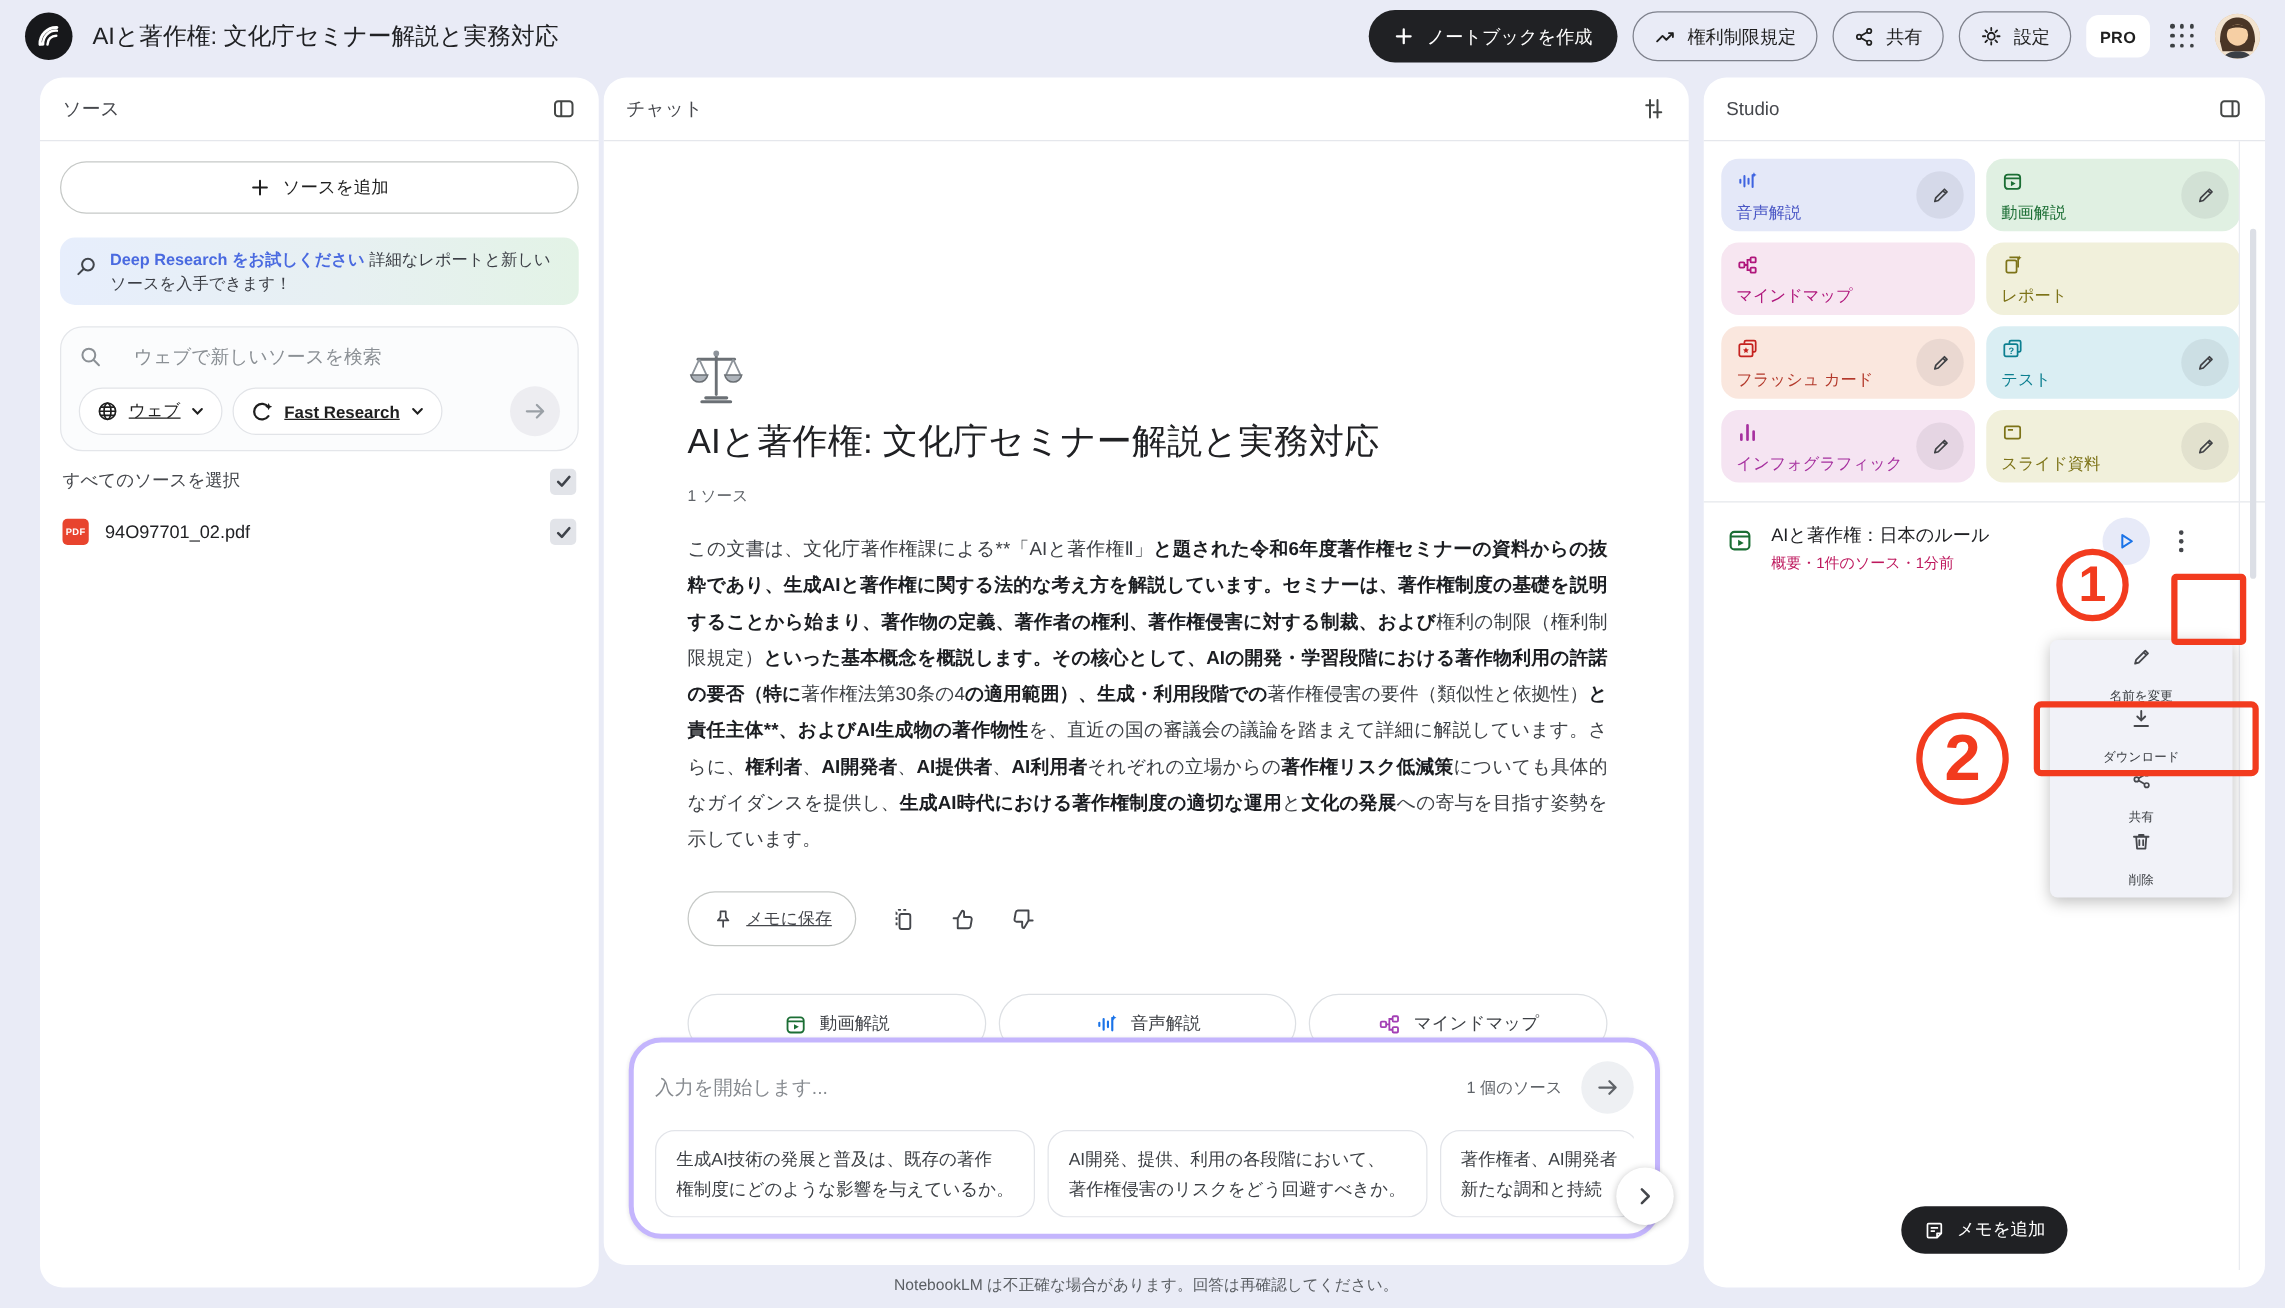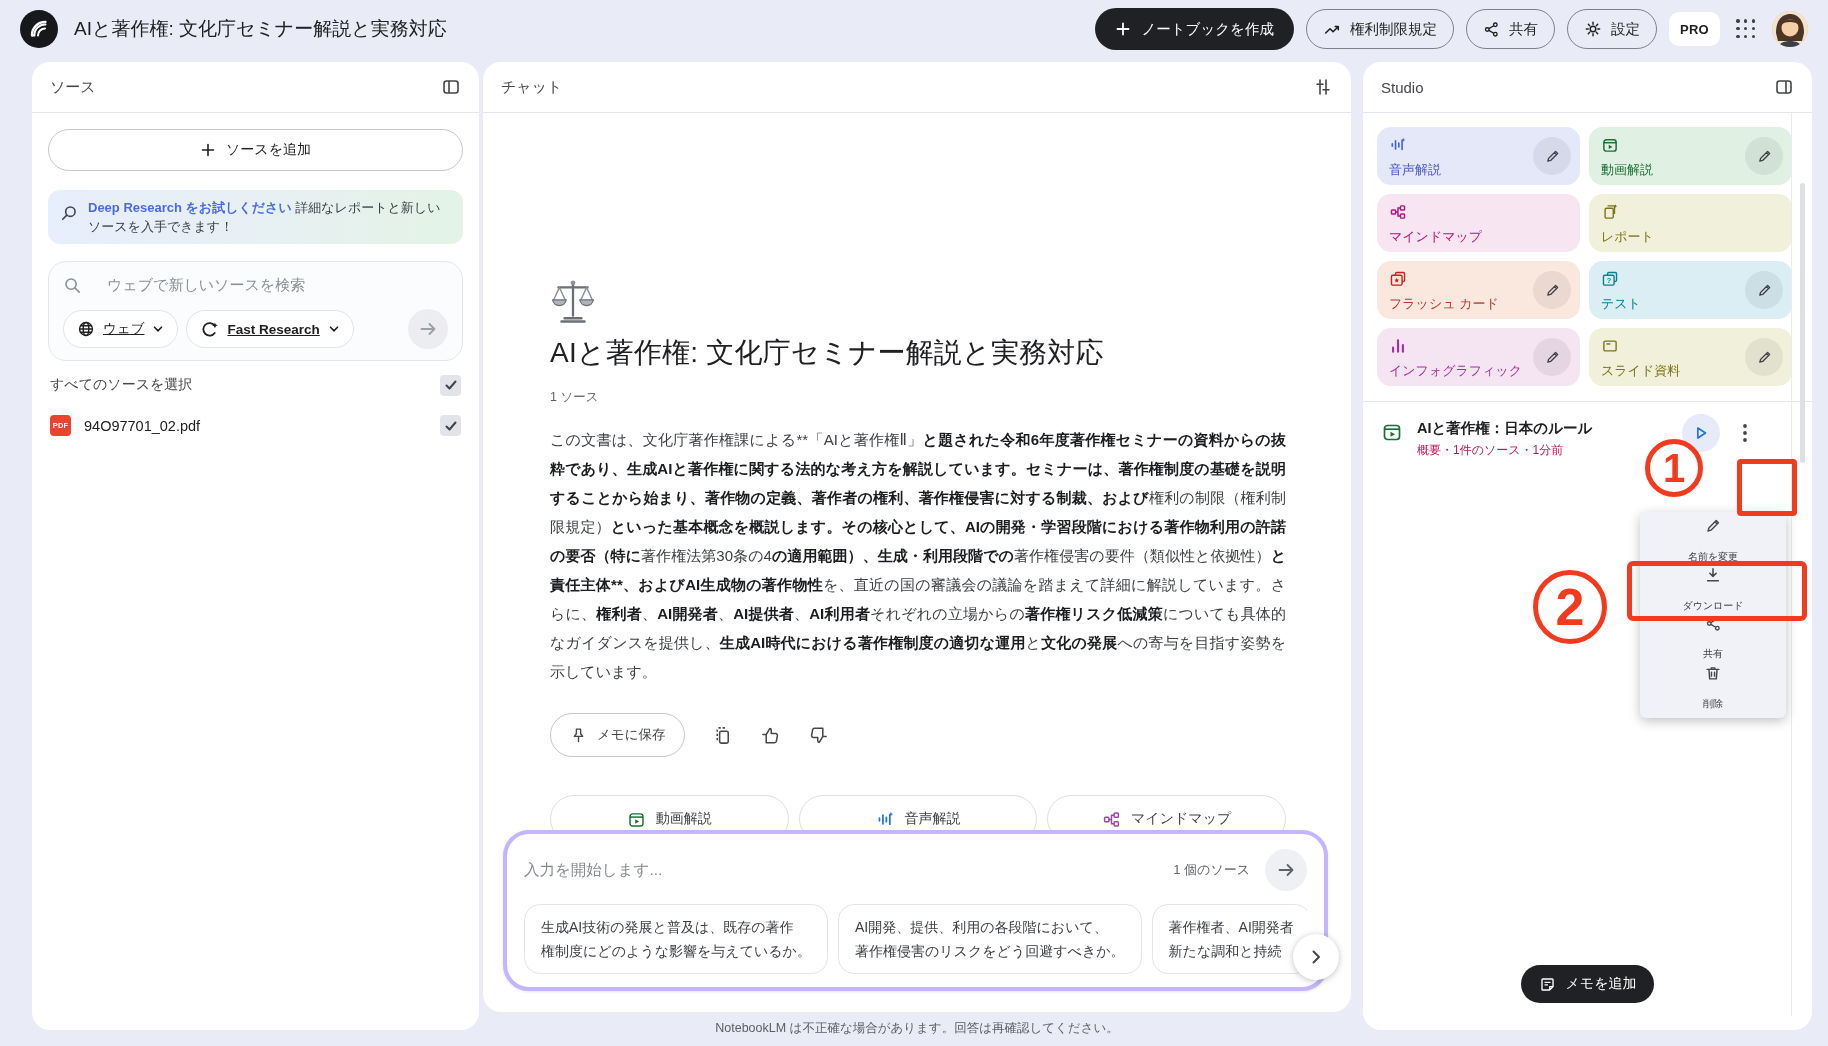--- a/index.html
+++ b/index.html
@@ -48,21 +48,21 @@
   .file-name{flex:1;}
 
   
   .chat-content{margin:165px 0 0 67px;width:736px;}
   .scales{width:46px;height:46px;}
   .doc-title{font-size:28px;font-weight:400;color:#202124;margin-top:10px;letter-spacing:.2px;}
   .source-count{margin-top:17px;font-size:12.5px;color:#5f6368;}
   .summary{margin-top:19px;font-size:15px;line-height:29px;color:#3d4045;text-align:justify;}
   .summary b{color:#1b1d21;}
   .action-row{margin-top:27px;display:flex;align-items:center;gap:27px;color:#45474c;}
-  .save-note{height:42px;border:1px solid #c6c9c7;border-radius:22px;padding:0 19px;display:flex;gap:10px;align-items:center;font-size:13.5px;color:#45474c;cursor:pointer;}
+  .save-note{height:42px;border:1px solid #c6c9c7;border-radius:22px;padding:0 19px;display:flex;gap:10px;align-items:center;font-size:13.5px;color:#45474c;cursor:pointer;text-decoration:underline;}
   .act-icon{cursor:pointer;color:#45474c;}
   .media-row{margin-top:38px;display:flex;gap:10px;width:736px;}
   .media-btn{flex:1;height:46px;border:1px solid #dde0e4;border-radius:24px;background:#fff;display:flex;align-items:center;justify-content:center;gap:10px;font-size:14px;color:#3d4045;cursor:pointer;}
   .input-card{position:absolute;left:20px;right:23px;bottom:21px;background:#fff;border:4px solid #c4b5fd;border-radius:26px;padding:15px 17px 13px;box-shadow:0 1px 3px rgba(32,33,36,.10);}
   .input-top{display:flex;align-items:center;height:42px;}
   .input-ph{font-size:15.5px;color:#878b90;}
   .src-chip{margin-left:auto;font-size:13px;color:#5f6368;margin-right:15px;}
   .send-btn{width:42px;height:42px;border-radius:50%;background:#eef0f3;color:#5f6368;display:flex;align-items:center;justify-content:center;cursor:pointer;flex:0 0 auto;}
   .chips-row{margin-top:13px;display:flex;gap:10px;overflow:hidden;}
   .chip{border:1px solid #e2e4e9;border-radius:16px;padding:10px 16px;font-size:14px;line-height:24px;color:#3d4045;white-space:nowrap;flex:0 0 auto;cursor:pointer;background:#fff;}
@@ -80,21 +80,21 @@
   .c1{background:#e0f0e2;color:#1b6e34;}
   .c2{background:#f7e6f1;color:#b0167c;}
   .c3{background:#f1f0db;color:#7d7318;}
   .c4{background:#fae7de;color:#b3392b;}
   .c5{background:#daeef3;color:#0c7f90;}
   .c6{background:#f5e4f2;color:#a6309f;}
   .c7{background:#f1f0db;color:#7d7318;}
   .studio-divider{height:1px;background:#e5e7ec;margin:15px -20px 0 -14px;}
   .artifact{position:relative;padding:17px 4px 0 4px;display:flex;gap:14px;align-items:flex-start;}
   .art-icon{color:#1b6e34;margin-top:2px;}
-  .art-title{font-size:14.5px;color:#202124;font-weight:700;}
+  .art-title{font-size:14.5px;color:#202124;font-weight:400;}
   .art-meta{font-size:12px;color:#be185d;margin-top:4px;}
   .play-btn{position:absolute;right:72px;top:12px;width:38px;height:38px;border-radius:50%;background:#e7eaf8;display:flex;align-items:center;justify-content:center;cursor:pointer;}
   .kebab-btn{position:absolute;right:32px;top:14px;width:30px;height:34px;display:flex;align-items:center;justify-content:center;color:#45474c;cursor:pointer;}
   .ctx-menu{position:absolute;left:277px;top:399px;width:146px;background:#f1f2f8;border-radius:6px;box-shadow:0 3px 12px rgba(0,0,0,.25);padding:5px 0;z-index:5;}
   .menu-item{height:49px;display:flex;align-items:center;gap:15px;padding:0 17px;font-size:10px;color:#3d4045;cursor:pointer;flex-direction:column;}
   .menu-item svg{color:#45474c;flex:0 0 auto;}
   .add-note-btn{position:absolute;left:50%;transform:translateX(-50%);bottom:27px;height:38px;background:#202124;color:#fff;border-radius:20px;display:flex;align-items:center;gap:10px;padding:0 18px;font-size:14px;cursor:pointer;white-space:nowrap;}
   .gutter{position:absolute;top:51px;bottom:14px;right:20px;width:1px;background:#e9ebf0;}
   .scroll-thumb{position:absolute;right:7px;top:70px;width:5px;height:280px;border-radius:3px;background:#dcdfe6;}
 

